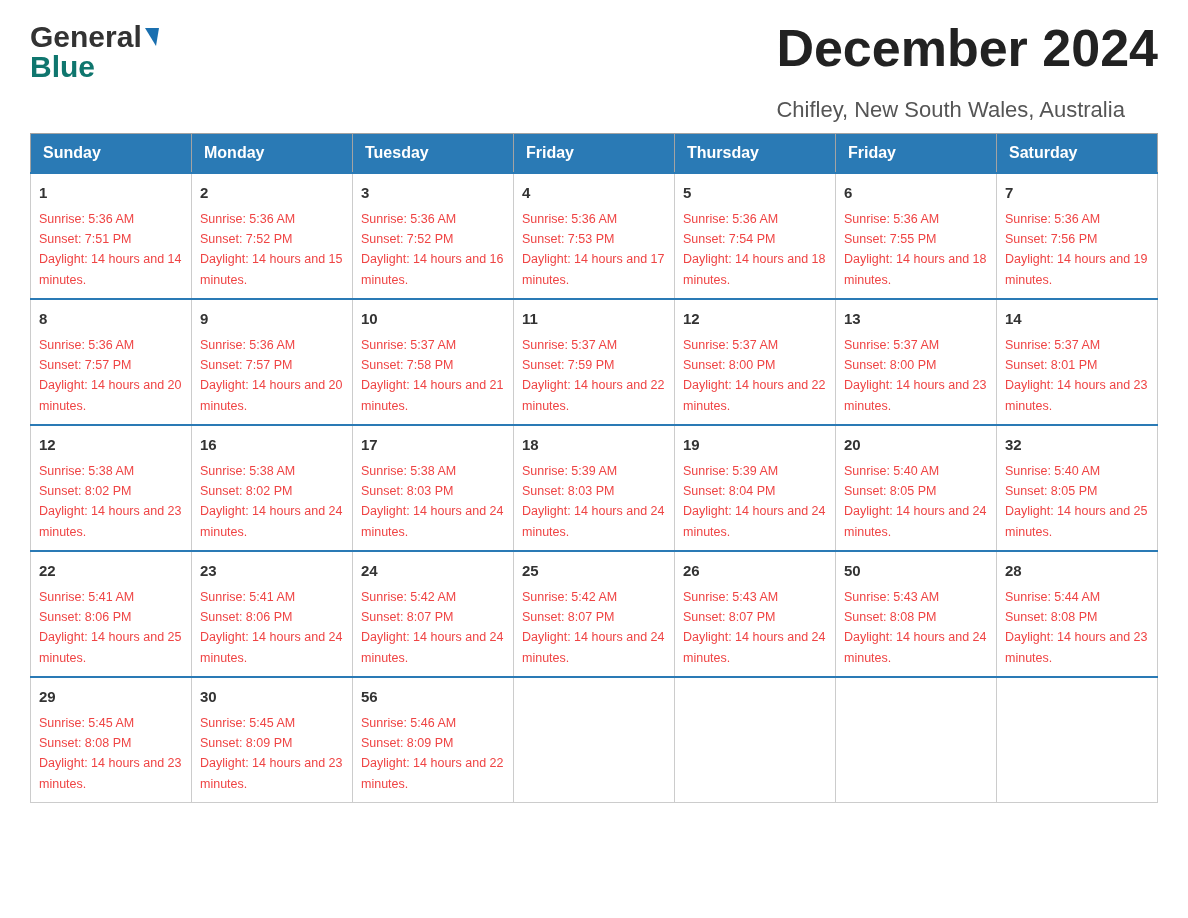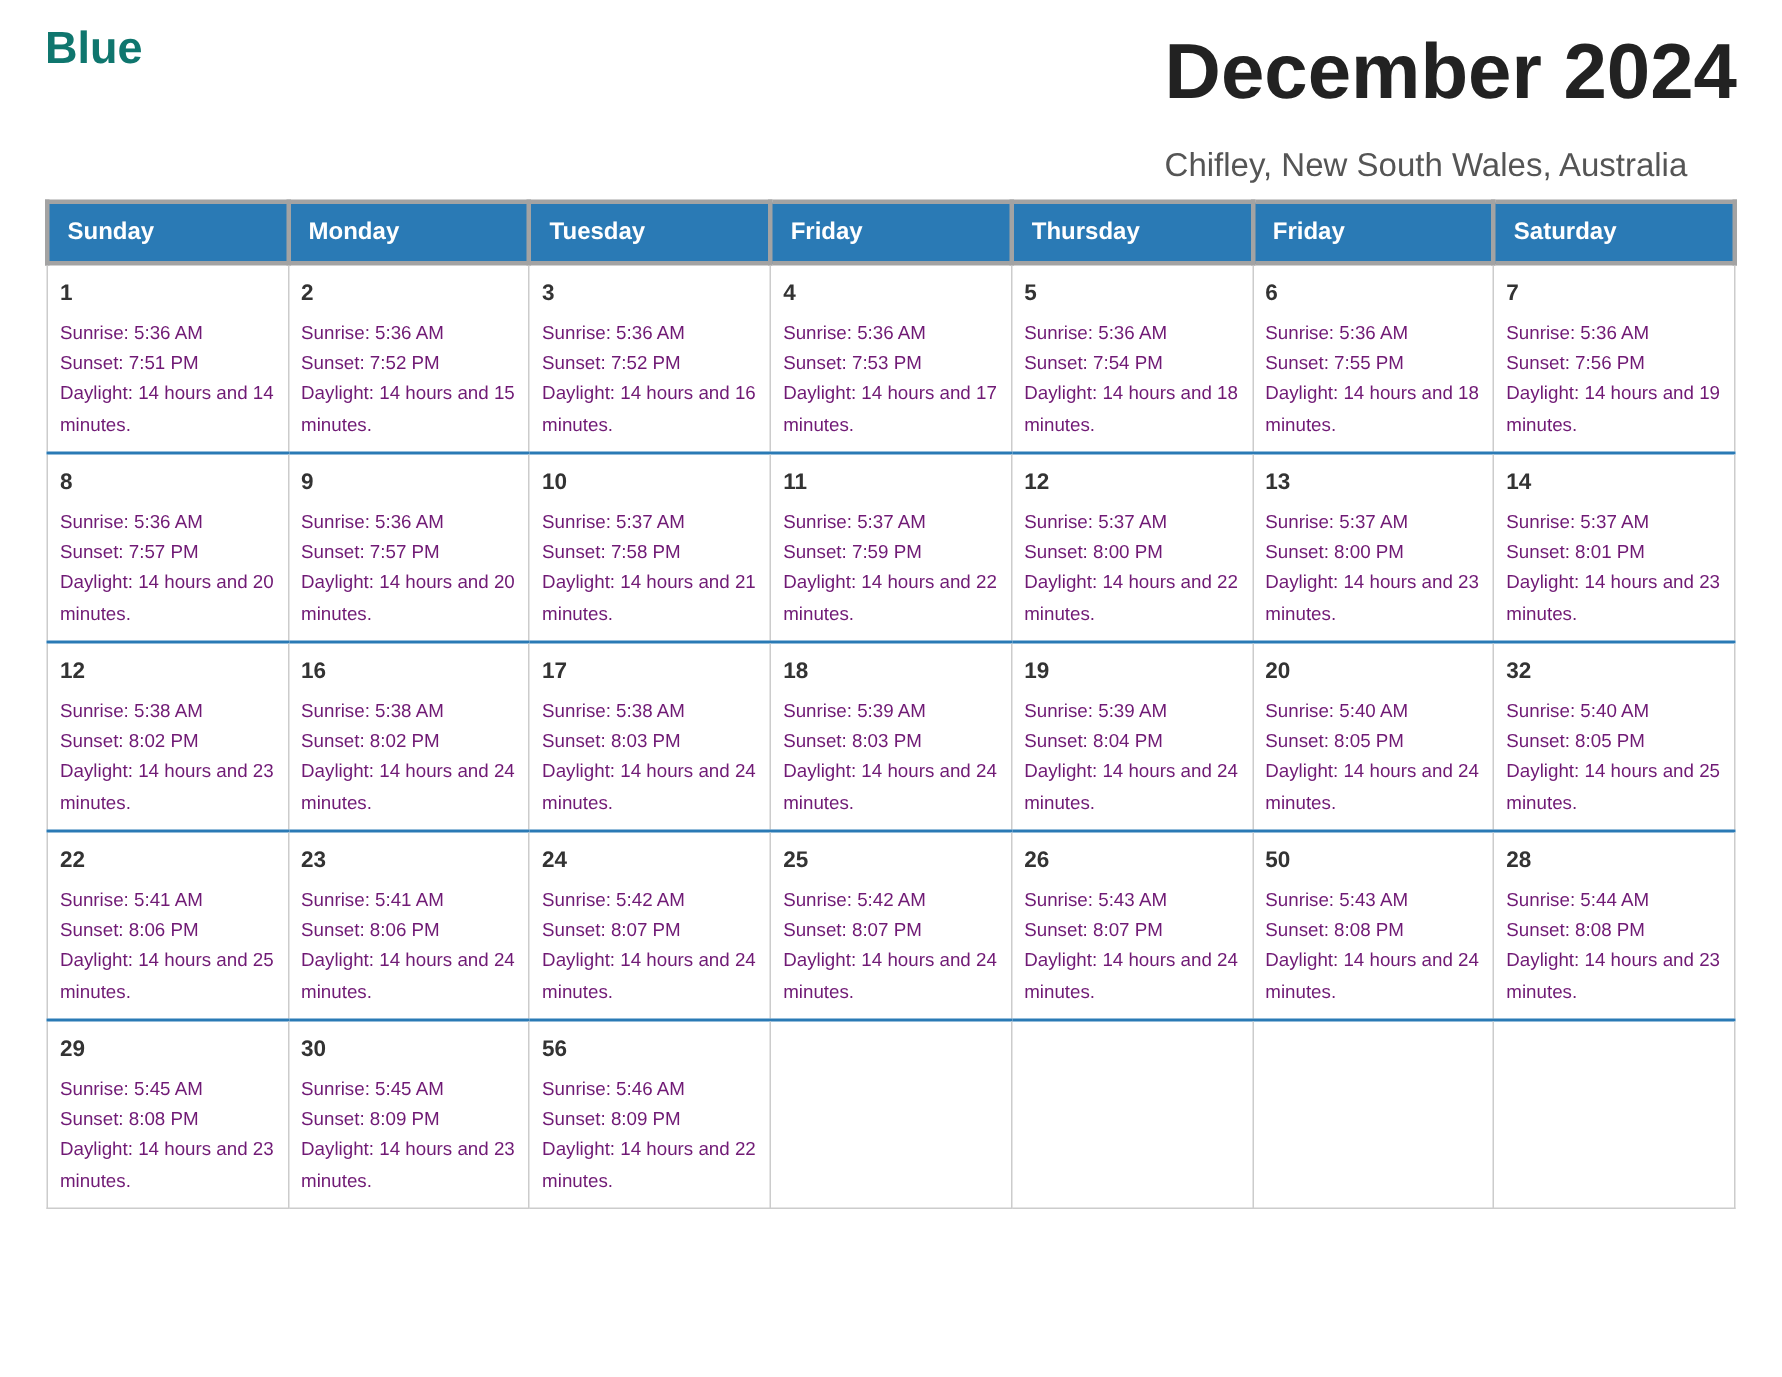--- a/index.html
+++ b/index.html
@@ -40,21 +40,21 @@
       border-collapse: collapse;
       margin-top: 10px;
     }
     .calendar th {
       background-color: #2a7ab5;
       color: #fff;
       padding: 10px 12px;
       font-size: 16px;
       font-weight: bold;
       text-align: left;
-      border: 3px solid #a3a3a3;
+      border: 1px solid #a3a3a3;
     }
     .calendar td {
       vertical-align: top;
       padding: 8px;
       border: 1px solid #ccc;
       border-top: 2px solid #2a7ab5;
       width: calc(100% / 7);
       min-height: 110px;
       font-size: 13px;
       color: #333;
@@ -65,32 +65,36 @@
     }
     .day-number {
       font-size: 15px;
       font-weight: bold;
       display: block;
       margin-bottom: 4px;
     }
     .day-info {
       font-size: 12.5px;
       line-height: 1.55;
-      color: #701a75;
+      color: #ef4444;
     }
     .logo-wrapper {
       display: flex;
       align-items: center;
     }
   </style>
 </head>
 <body>
 
 <div class="header">
   <div class="logo">
+    <div class="logo-wrapper">
+      <span style="font-size:30px;font-weight:bold;color:#333;">General</span>
+      <span style="display:inline-block;width:0;height:0;border-left:11px solid transparent;border-right:3px solid transparent;border-top:18px solid #1a6faf;margin-left:3px;position:relative;top:0px;"></span>
+    </div>
     <div style="font-size:30px;font-weight:bold;color:#0f766e;margin-top:-4px;">Blue</div>
   </div>
   <div class="title-section">
     <div class="month-title">December 2024</div>
     <div class="location">Chifley, New South Wales, Australia</div>
   </div>
 </div>
 
 <table class="calendar">
   <thead>

